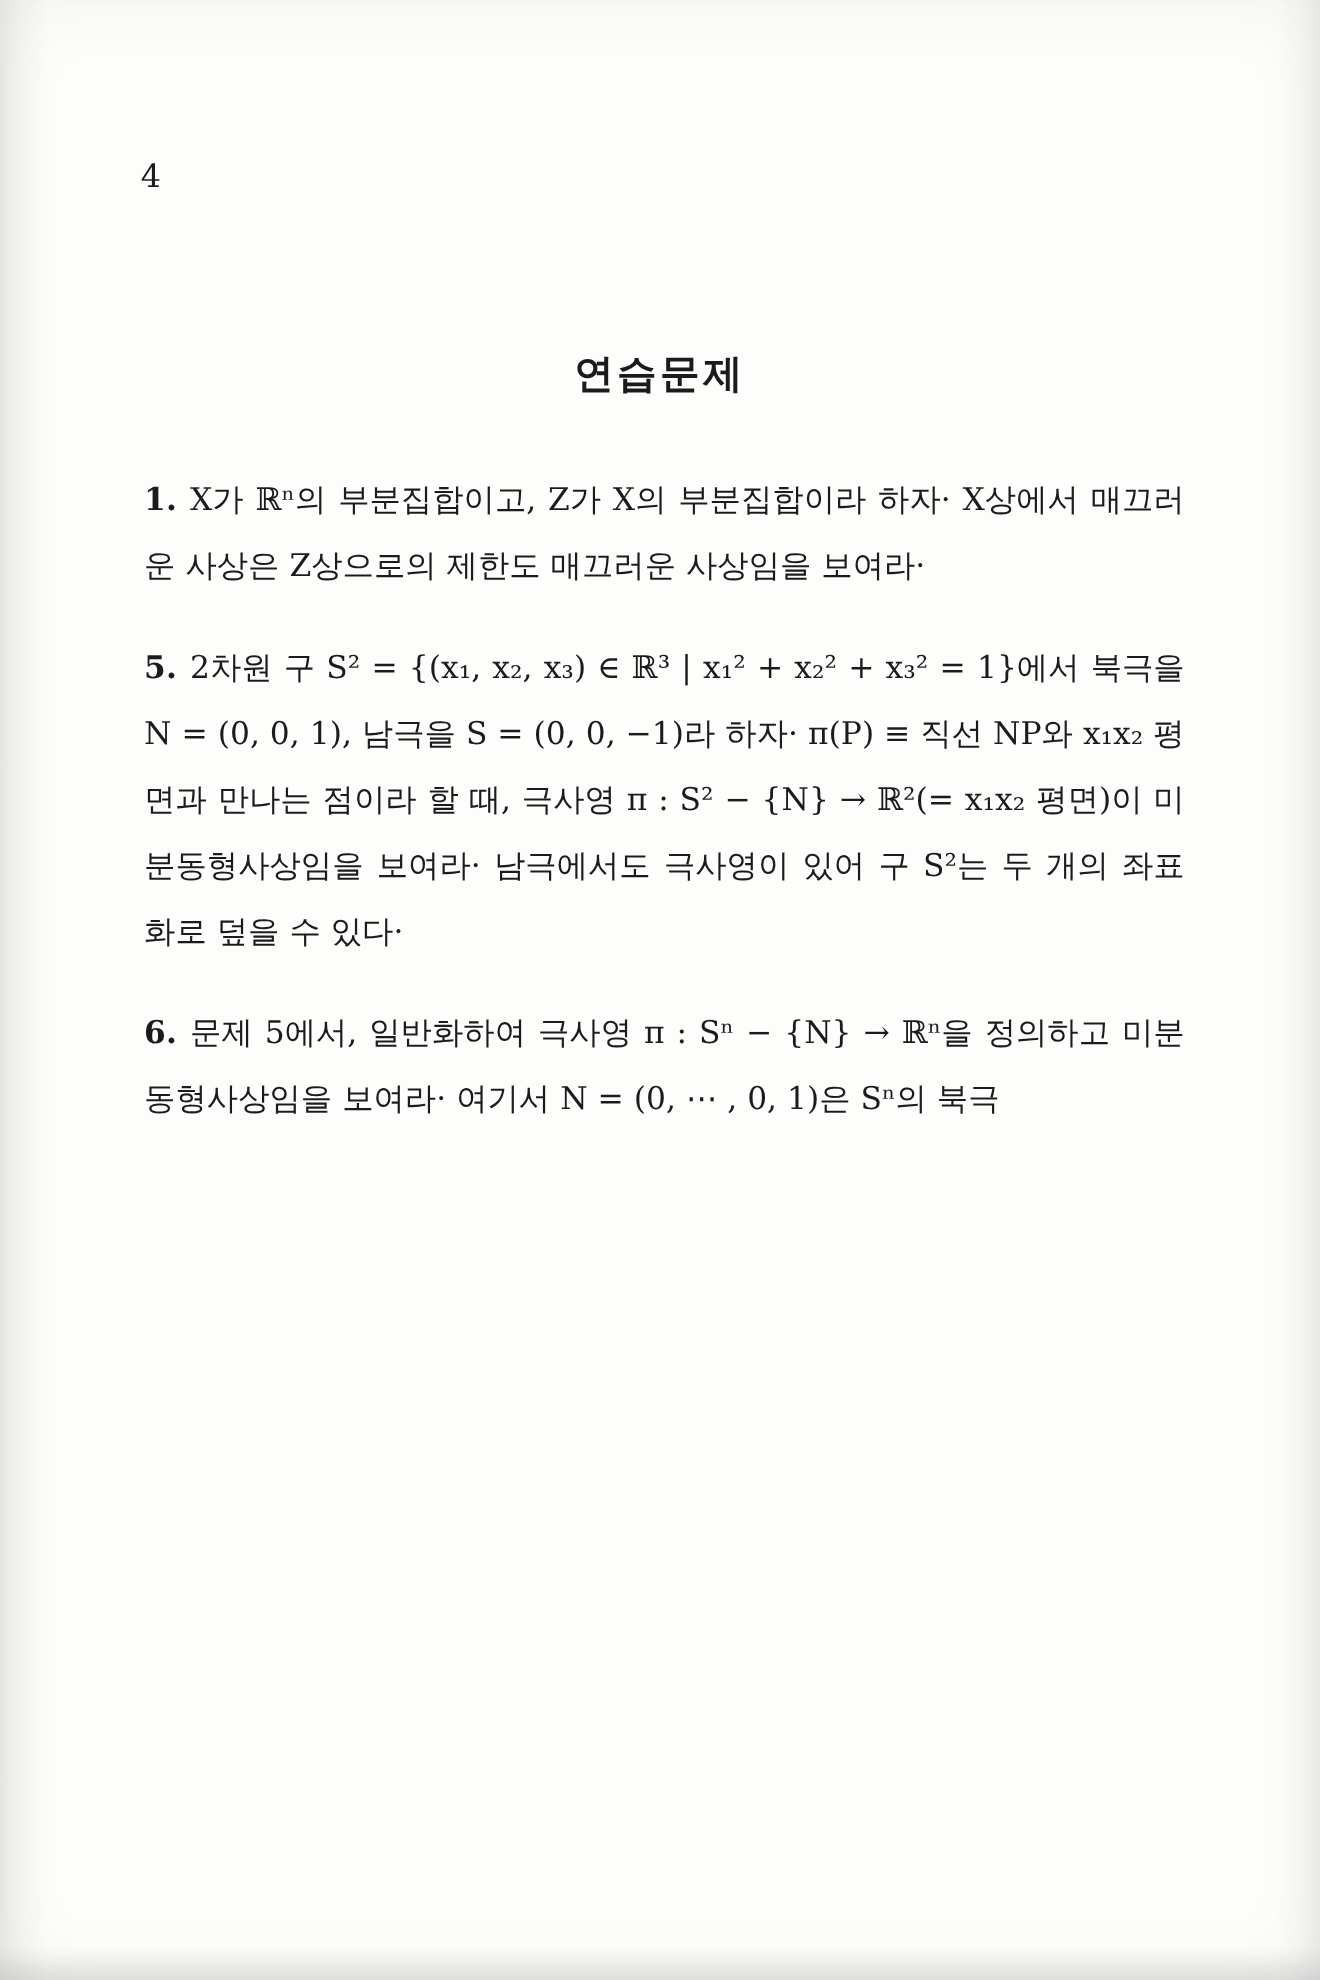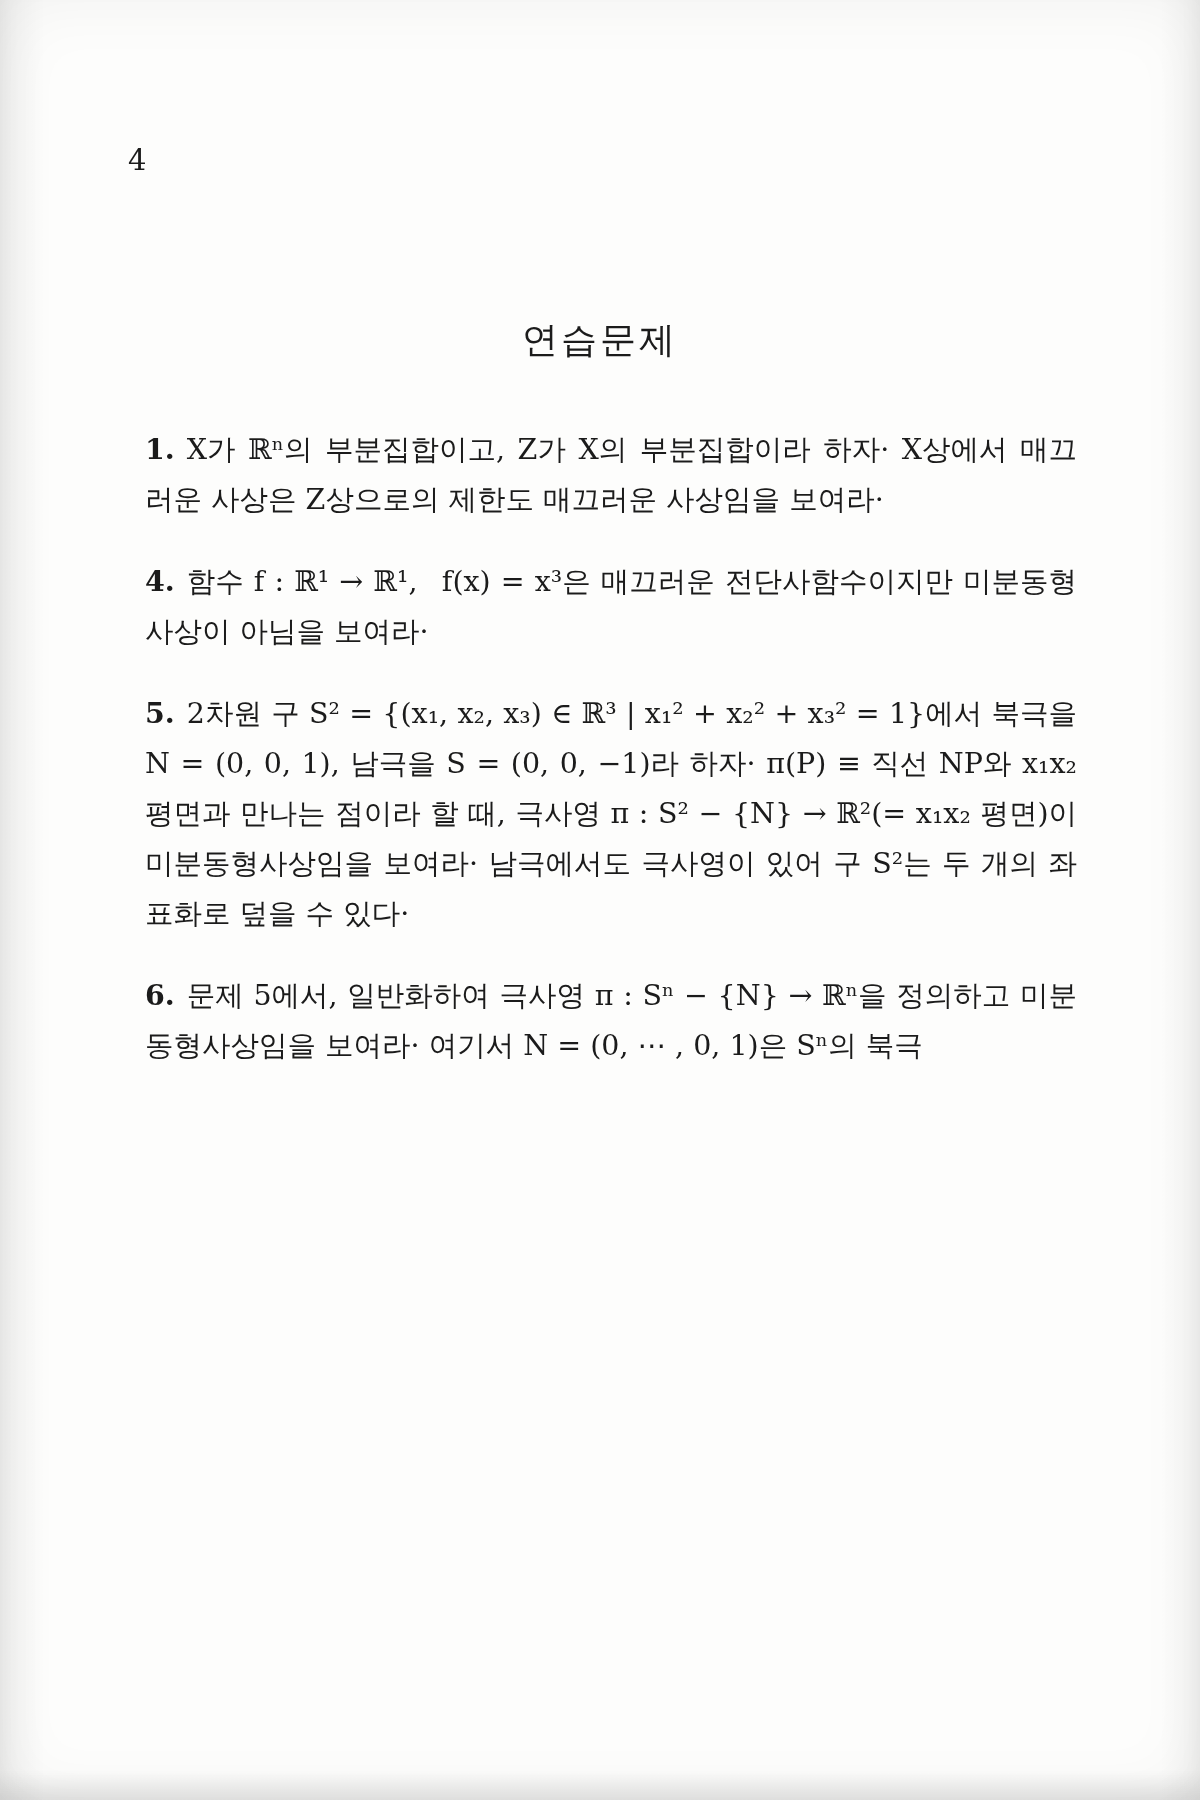--- a/index.html
+++ b/index.html
@@ -38,33 +38,33 @@
     letter-spacing: 1px;
   }
   .doc-title {
     position: absolute;
     top: 316px;
     left: 0;
     width: 100%;
     margin: 0;
     text-align: center;
     font-size: 36px;
-    font-weight: normal;
+    font-weight: bold;
     letter-spacing: 3px;
   }
   .problems {
     position: absolute;
     left: 129px;
     top: 424px;
     width: 948px;
   }
   .problem {
-    margin: 0 0 31px 16px;
+    margin: 0 0 31px 2px;
     font-size: 28.5px;
-    line-height: 50px;
+    line-height: 60px;
     text-align: justify;
     word-break: normal;
     overflow-wrap: break-word;
   }
   .problem .ptext {
     white-space: pre-line;
   }
   .problem .pnum {
     font-weight: bold;
     margin-right: 12px;
@@ -81,23 +81,20 @@
   <h1 class="doc-title">연습문제</h1>
 
   <div class="problems">
 
     <p class="problem">
       <span class="pnum">1.</span><span class="ptext">X가 ℝⁿ의 부분집합이고, Z가 X의 부분집합이라 하자· X상에서 매끄러운 사상은 Z상으로의 제한도 매끄러운 사상임을 보여라·</span>
     </p>
 
 
 
-    <p class="problem">
-      <span class="pnum">4.</span><span class="ptext">함수 f : ℝ¹ → ℝ¹,  f(x) = x³은 매끄러운 전단사함수이지만 미분동형사상이 아님을 보여라·</span>
-    </p>
 
     <p class="problem">
       <span class="pnum">5.</span><span class="ptext">2차원 구 S² = {(x₁, x₂, x₃) ∈ ℝ³ | x₁² + x₂² + x₃² = 1}에서 북극을 N = (0, 0, 1), 남극을 S = (0, 0, −1)라 하자· π(P) ≡ 직선 NP와 x₁x₂ 평면과 만나는 점이라 할 때, 극사영 π : S² − {N} → ℝ²(= x₁x₂ 평면)이 미분동형사상임을 보여라· 남극에서도 극사영이 있어 구 S²는 두 개의 좌표화로 덮을 수 있다·</span>
     </p>
 
     <p class="problem">
       <span class="pnum">6.</span><span class="ptext">문제 5에서, 일반화하여 극사영 π : Sⁿ − {N} → ℝⁿ을 정의하고 미분동형사상임을 보여라· 여기서 N = (0, ⋯ , 0, 1)은 Sⁿ의 북극</span>
     </p>
 
   </div>

